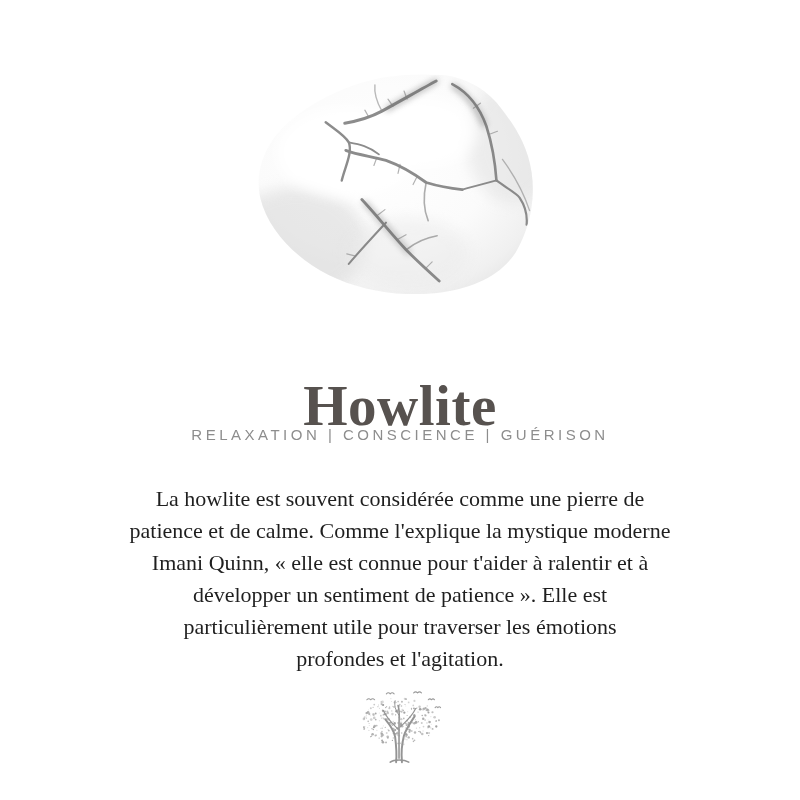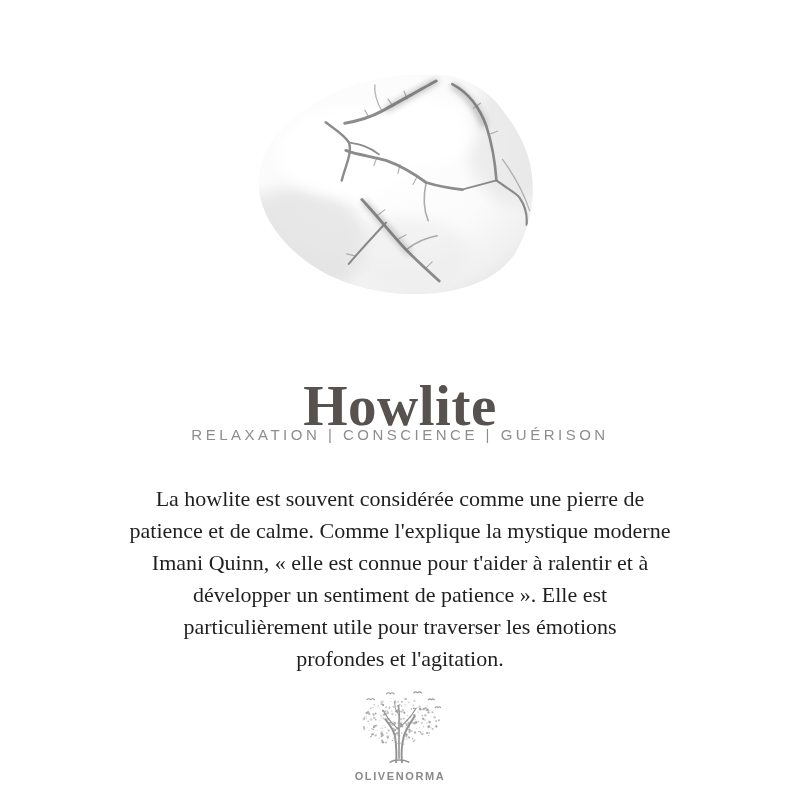--- a/index.html
+++ b/index.html
@@ -436,15 +436,14 @@
       <g stroke="#9a9a9a" stroke-width="1.1" fill="none" stroke-linecap="round">
         <path d="M12 10 q2 -2.2 4 0 m0 0 q2 -2.2 4 0"></path>
         <path d="M32 4 q2 -2.2 4 0 m0 0 q2 -2.2 4 0"></path>
         <path d="M60 3 q2 -2.2 4 0 m0 0 q2 -2.2 4 0"></path>
         <path d="M75 10 q1.6 -1.8 3.2 0 m0 0 q1.6 -1.8 3.2 0"></path>
         <path d="M82 18 q1.4 -1.6 2.8 0 m0 0 q1.4 -1.6 2.8 0"></path>
       </g>
     </svg>
   </div>
 
-  <div class="brand-name">OLIVENORMA</div>
 
 </div>
 
 </body></html>

